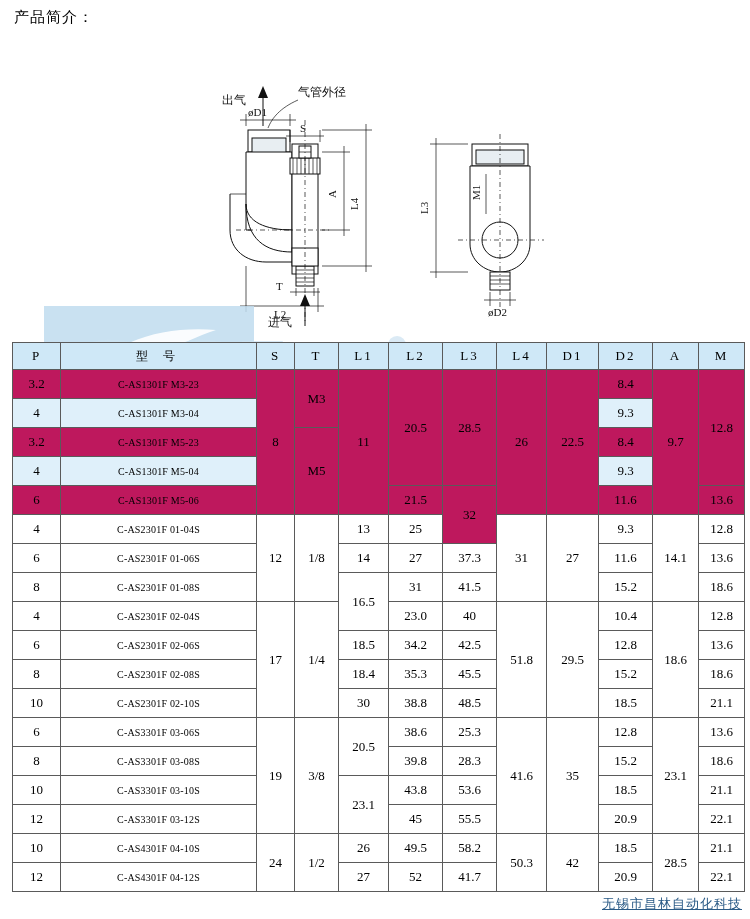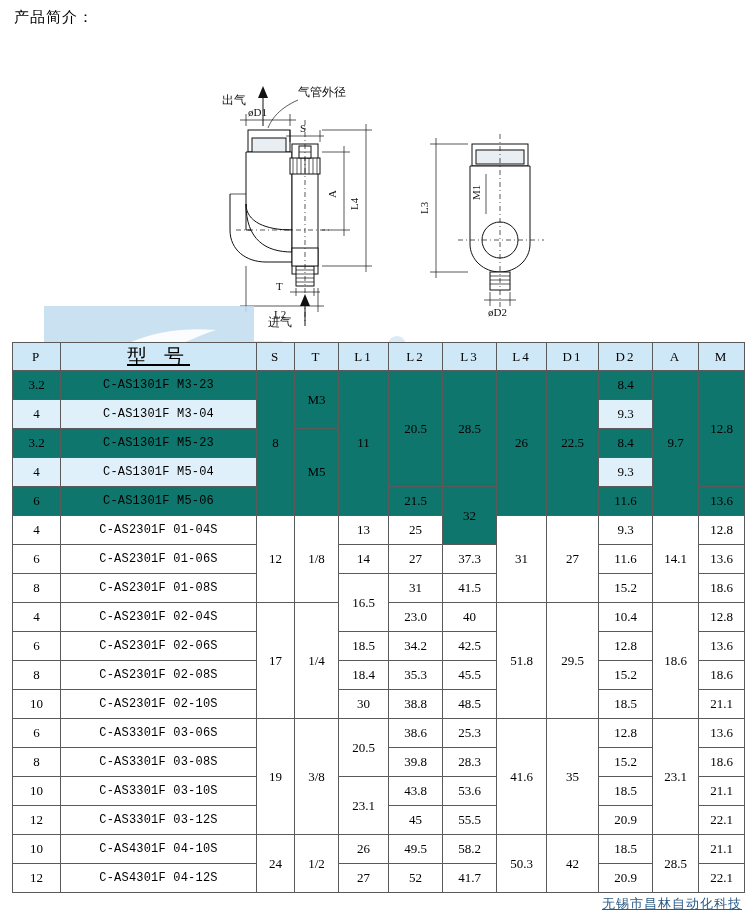--- a/index.html
+++ b/index.html
@@ -88,33 +88,32 @@
   }
   table.spec thead th {
     background: #cfe8f7;
     font-weight: normal;
     font-size: 13px;
     letter-spacing: 2px;
     height: 26px;
   }
   table.spec thead th.model-h {
     letter-spacing: 6px;
-    font-size: 20px;
-    text-decoration: underline;
+    font-size: 12px;
   }
   td.model {
-    font-family: Liberation Mono, monospace;
-    font-size: 12px;
+    font-family: Liberation Serif, serif;
+    font-size: 10px;
     letter-spacing: .2px;
   }
   tr.hl td {
     background: #dff0fa;
   }
   tr.hl2 td {
-    background: #0f766e;
+    background: #be185d;
   }
 
   
   .footer {
     position: absolute;
     right: 8px;
     bottom: 6px;
     font-family: "Liberation Serif", serif;
     font-size: 13px;
     color: #2a5a86;

